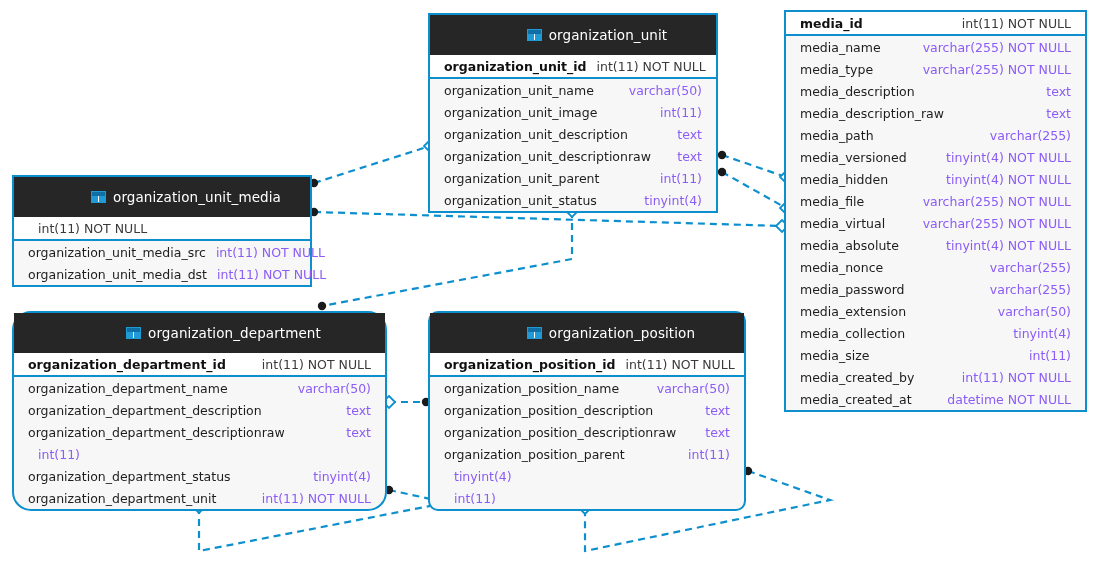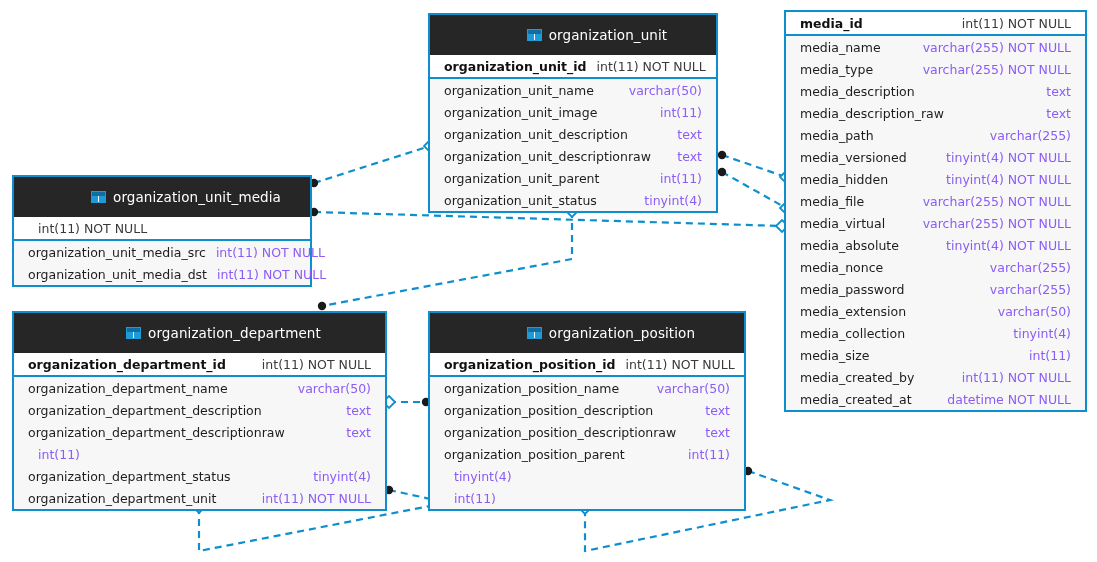--- a/index.html
+++ b/index.html
@@ -270,21 +270,21 @@
         <div class="row">
           <span class="row-name">organization_unit_media_src</span>
           <span class="row-type">int(11) NOT NULL</span>
         </div>
         <div class="row">
           <span class="row-name">organization_unit_media_dst</span>
           <span class="row-type">int(11) NOT NULL</span>
         </div>
       </div>
     </div>
-    <div class="table-box" style="left: 12px; top: 311px; width: 375px;">
+    <div class="table-box" style="left: 12px; top: 311px; width: 375px; border-radius: 19px;">
       <div class="tbl-header">
         <span class="tbl-icon"></span>
         <span>organization_department</span>
       </div>
       <div class="pk-row">
         <div class="row">
           <span class="row-name">organization_department_id</span>
           <span class="row-type">int(11) NOT NULL</span>
         </div>
       </div>
@@ -307,21 +307,21 @@
         <div class="row">
           <span class="row-name">organization_department_status</span>
           <span class="row-type">tinyint(4)</span>
         </div>
         <div class="row">
           <span class="row-name">organization_department_unit</span>
           <span class="row-type">int(11) NOT NULL</span>
         </div>
       </div>
     </div>
-    <div class="table-box" style="left: 428px; top: 311px; width: 318px;">
+    <div class="table-box" style="left: 428px; top: 311px; width: 318px; border-radius: 10px;">
       <div class="tbl-header">
         <span class="tbl-icon"></span>
         <span>organization_position</span>
       </div>
       <div class="pk-row">
         <div class="row">
           <span class="row-name">organization_position_id</span>
           <span class="row-type">int(11) NOT NULL</span>
         </div>
       </div>

